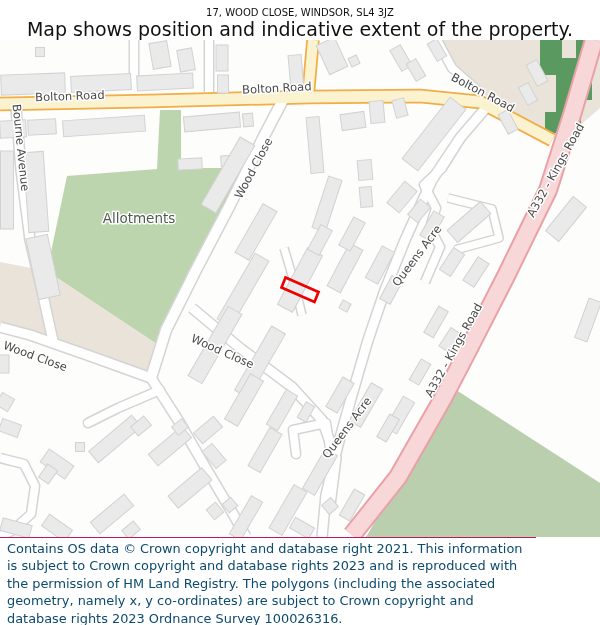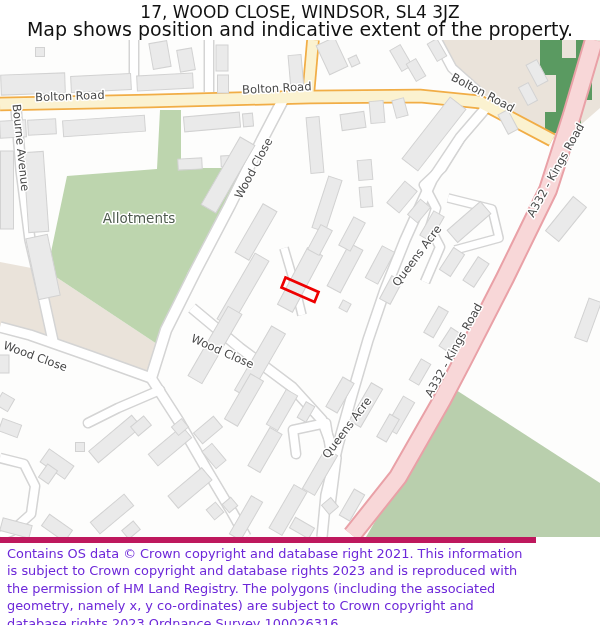--- a/index.html
+++ b/index.html
@@ -1,25 +1,25 @@
 <!DOCTYPE html>
 <html><head>
 <meta charset="utf-8">
 <style>
   html,body{margin:0;padding:0;}
   body{width:600px;height:625px;background:#ffffff;overflow:hidden;
        font-family:"DejaVu Sans","Liberation Sans",sans-serif;}
   .hdr{width:600px;height:40px;text-align:center;background:#ffffff;}
-  .hdr .t1{font-size:17px;color:#111;padding-top:4px;line-height:17px;}
+  .hdr .t1{font-size:10px;color:#111;padding-top:4px;line-height:17px;}
   .hdr .t2{font-size:19px;color:#111;line-height:16px;}
   #map{width:600px;height:497px;position:relative;}
   #map svg{display:block;}
   .ftr{width:536px;height:86px;box-sizing:border-box;background:#ffffff;
-       border-top:6px solid #be185d;padding:2px 7px 0 7px;
-       font-size:12.9px;line-height:17.4px;color:#6d28d9;}
+       border-top:1px solid #be185d;padding:2px 7px 0 7px;
+       font-size:12.9px;line-height:17.4px;color:#0c4a6e;}
 </style>
 </head>
 <body>
 
 <div class="hdr">
   <div class="t1">17, WOOD CLOSE, WINDSOR, SL4 3JZ</div>
   <div class="t2">Map shows position and indicative extent of the property.</div>
 </div>
 
 <div id="map">

